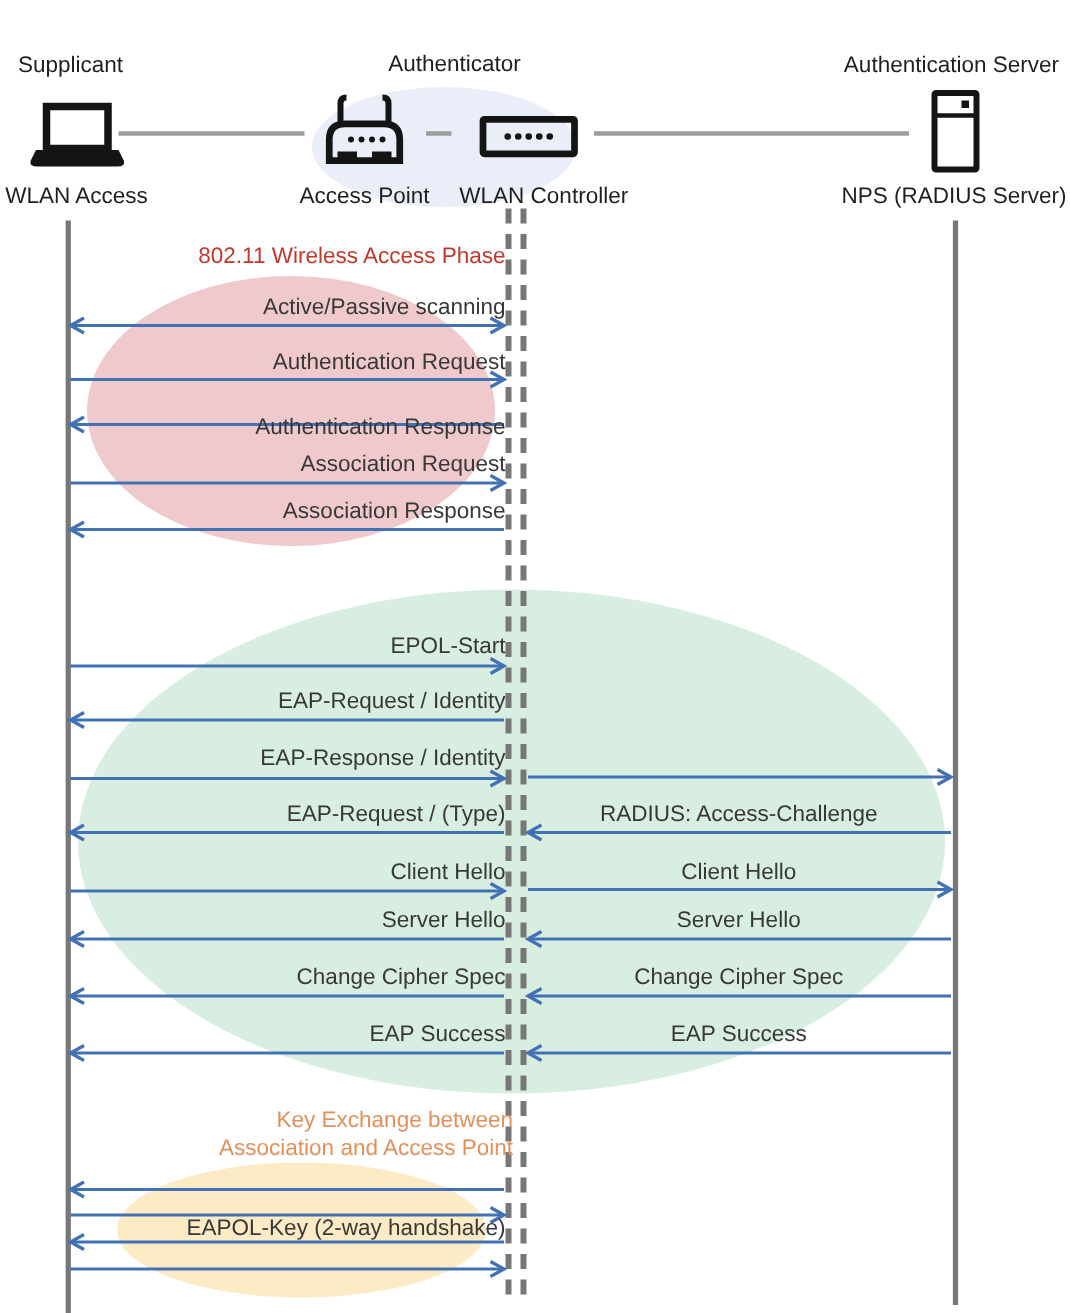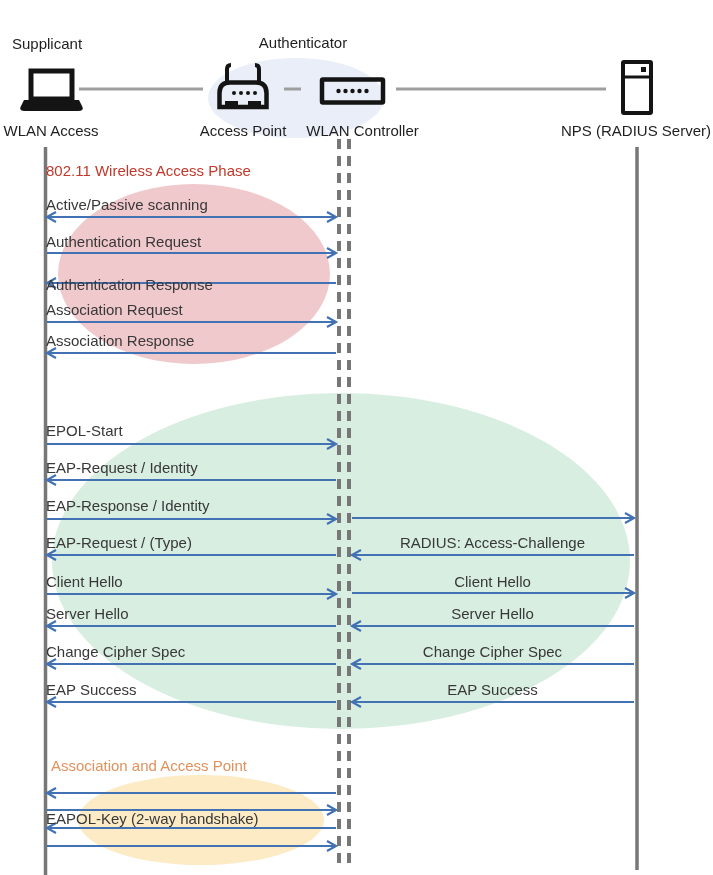--- a/index.html
+++ b/index.html
@@ -14,21 +14,21 @@
   .layer{position:absolute;left:0;top:0;}
   .lbl{
     position:absolute;
     font-size:15px;line-height:18px;
     color:var(--c-text,#383838);
     white-space:nowrap;
   }
   .ctr{text-align:center;white-space:normal;}
   .role{color:var(--c-heading,#1f1f1f);}
   .dev{color:var(--c-heading,#1f1f1f);}
-  .msgL{left:46px;width:291px;text-align:left;}
+  .msgL{left:46px;width:291px;text-align:right;}
   .msgR{left:348px;width:289px;text-align:center;}
   .p1t{color:var(--c-phase1_title,#C0392B);}
   .p2t{color:var(--c-phase2_title,#45B573);}
   .p3t{color:var(--c-phase3_title,#E2915C);}
   .arrow{stroke:var(--c-arrow,#4272B4);stroke-width:2;fill:none;}
   .headp{stroke:var(--c-arrow,#4272B4);stroke-width:2.2;fill:none;}
   .lifeline{stroke:var(--c-lifeline,#777777);stroke-width:3.5;fill:none;}
   .dashline{stroke:var(--c-lifeline,#777777);stroke-width:4;stroke-dasharray:10 7;fill:none;}
   .connector{stroke:var(--c-connector,#9E9E9E);stroke-width:3;fill:none;}
   .e-auth{fill:var(--c-authenticator_fill,#EAEEF8);}
@@ -117,27 +117,29 @@
     <line class="arrow" x1="634" y1="686" x2="353" y2="686" marker-end="url(#head)"></line>
 
     <line class="arrow" x1="336" y1="777" x2="48" y2="777" marker-end="url(#head)"></line>
     <line class="arrow" x1="47" y1="794" x2="335" y2="794" marker-end="url(#head)"></line>
     <line class="arrow" x1="336" y1="812" x2="48" y2="812" marker-end="url(#head)"></line>
     <line class="arrow" x1="47" y1="830" x2="335" y2="830" marker-end="url(#head)"></line>
   </svg>
 
   <div class="lbl role" style="left:12px;top:19px;">Supplicant</div>
   <div class="lbl role ctr" style="left:233px;top:18px;width:140px;">Authenticator</div>
+  <div class="lbl role" style="left:540px;top:19px;width:166px;text-align:right;">Authentication Server</div>
 
   <div class="lbl dev ctr" style="left:0px;top:106px;width:102px;">WLAN Access</div>
   <div class="lbl dev ctr" style="left:185px;top:106px;width:116px;">Access Point</div>
   <div class="lbl dev ctr" style="left:302px;top:106px;width:121px;">WLAN Controller</div>
   <div class="lbl dev ctr" style="left:556px;top:106px;width:160px;">NPS (RADIUS Server)</div>
 
   <div class="lbl p1t msgL" style="top:146px;">802.11 Wireless Access Phase</div>
+  <div class="lbl p3t msgL" style="left:51px;top:722px;">Key Exchange between</div>
   <div class="lbl p3t msgL" style="left:51px;top:741px;">Association and Access Point</div>
 
   <div class="lbl msgL" style="top:180px;">Active/Passive scanning</div>
   <div class="lbl msgL" style="top:217px;">Authentication Request</div>
   <div class="lbl msgL" style="top:260px;">Authentication Response</div>
   <div class="lbl msgL" style="top:285px;">Association Request</div>
   <div class="lbl msgL" style="top:316px;">Association Response</div>
   <div class="lbl msgL" style="top:406px;">EPOL-Start</div>
   <div class="lbl msgL" style="top:443px;">EAP-Request / Identity</div>
   <div class="lbl msgL" style="top:481px;">EAP-Response / Identity</div>

